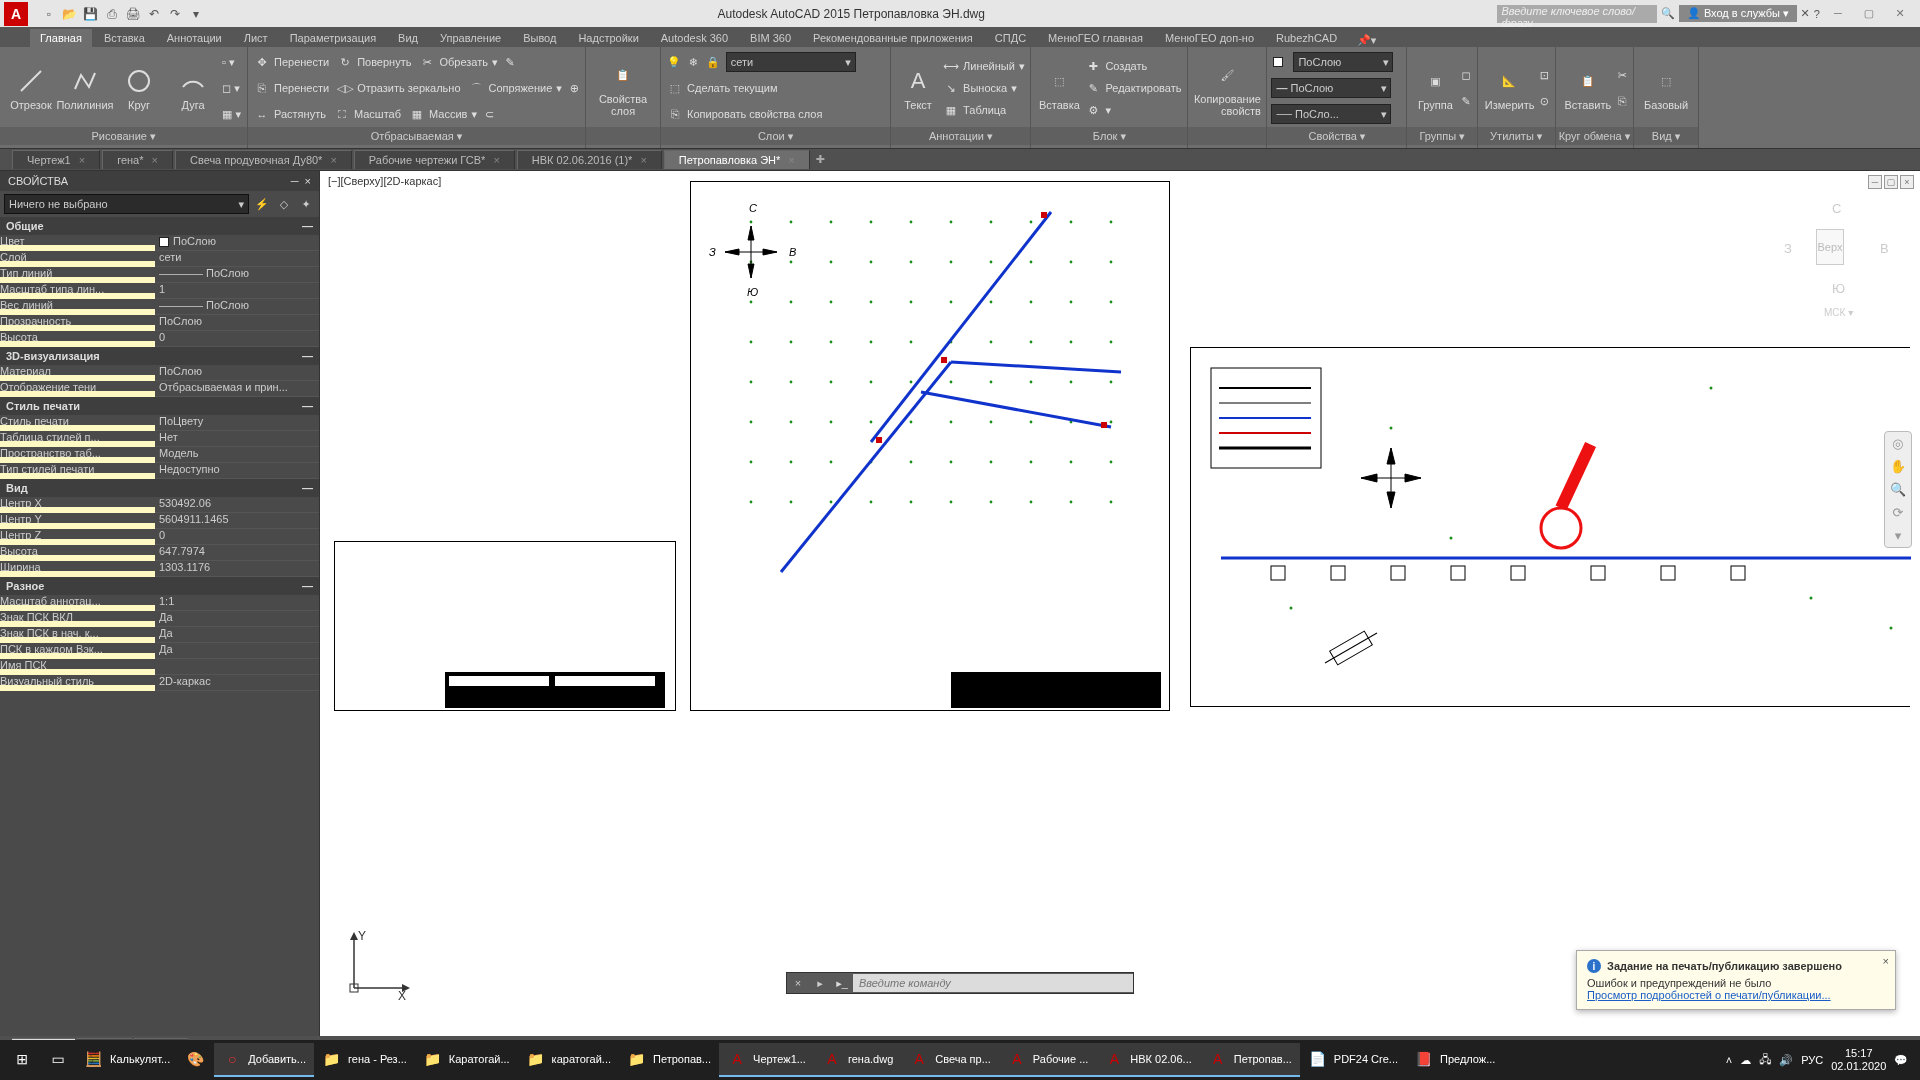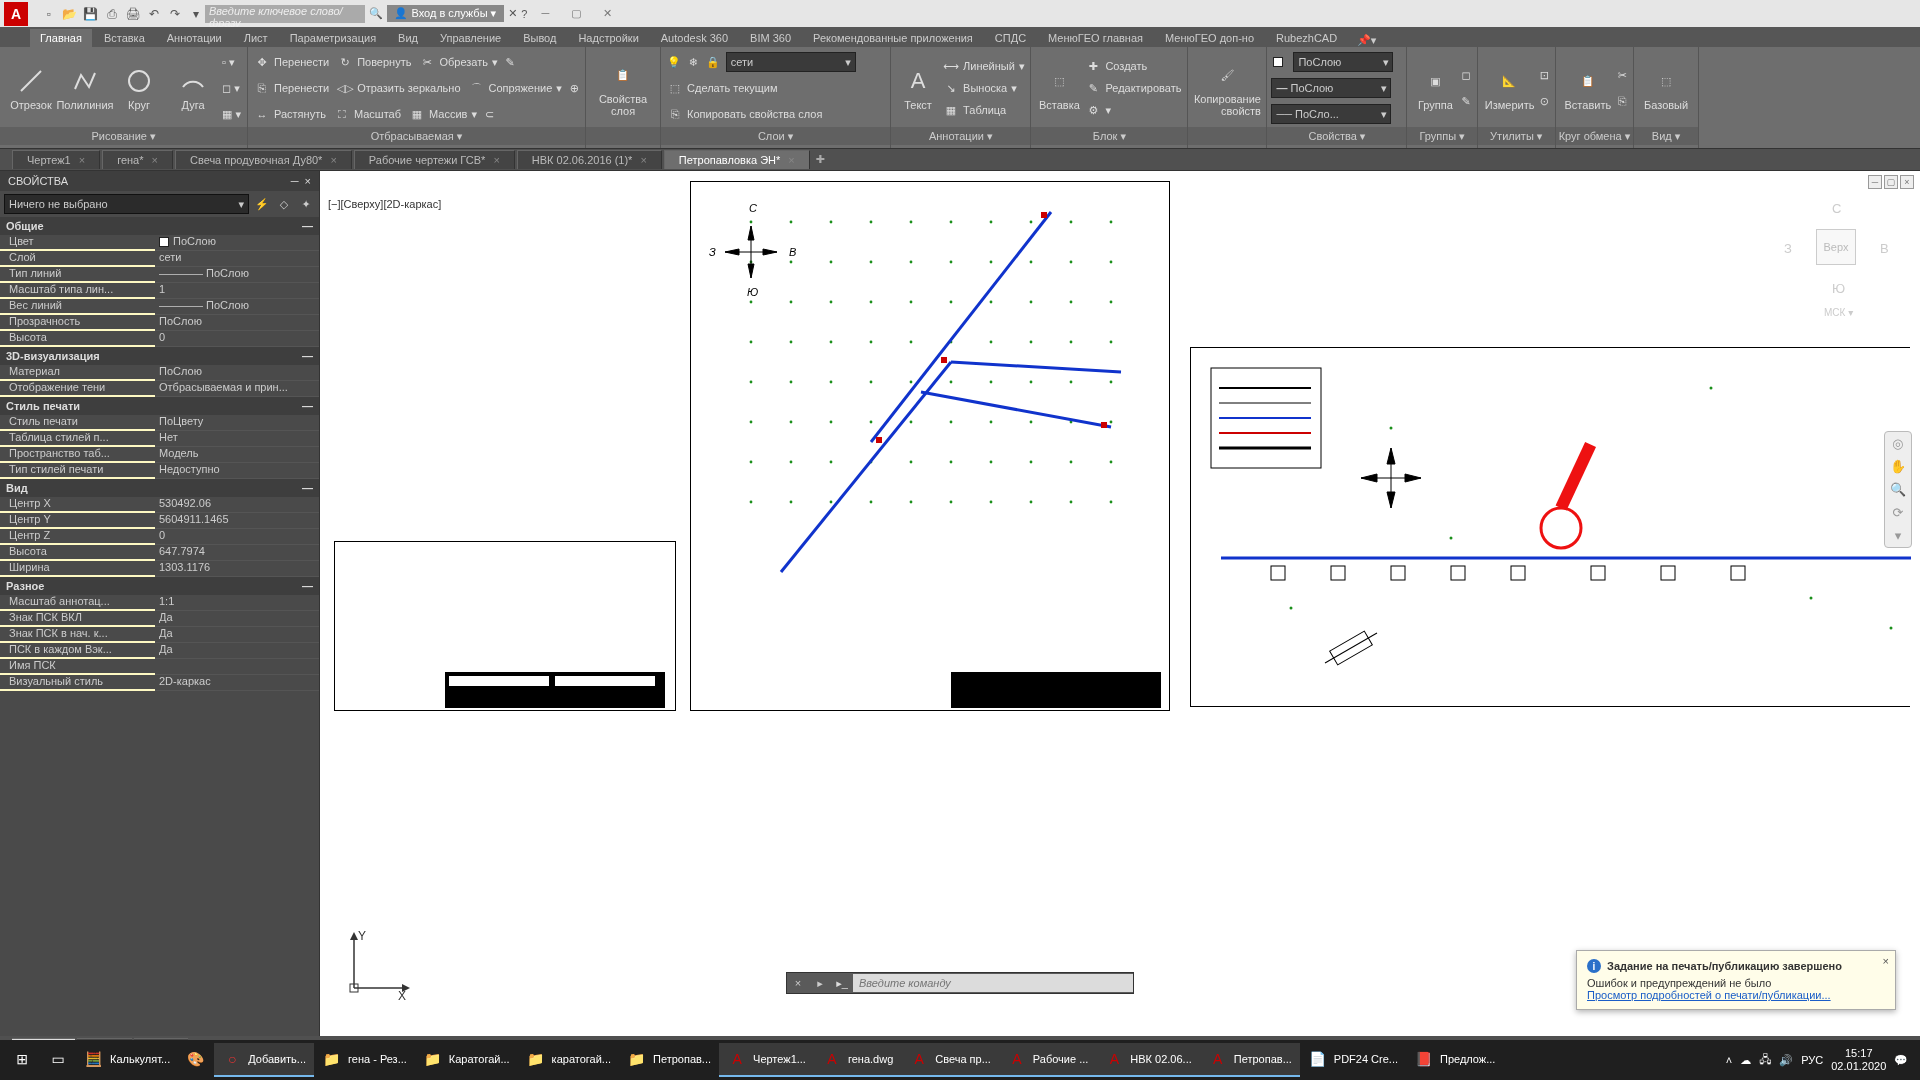--- a/index.html
+++ b/index.html
@@ -42,29 +42,29 @@
 
 
 .main { flex:1; display:flex; min-height:0; }
 .proppal { width:320px; background:#4a4a4a; display:flex; flex-direction:column; border-right:1px solid #333; }
 .proppal .hdr { height:20px; background:#3e3e3e; color:#ddd; font-size:11px; padding:3px 8px; display:flex; justify-content:space-between; align-items:center; }
 .propselect { height:26px; display:flex; align-items:center; padding:2px 4px; gap:4px; background:#4a4a4a; }
 .propselect .sel { flex:1; height:20px; background:#2b2b2b; border:1px solid #111; color:#ccc; font-size:11px; display:flex; align-items:center; justify-content:space-between; padding:0 4px; }
 .propselect .picon { width:18px; height:18px; display:inline-flex; align-items:center; justify-content:center; color:#ccc; }
 .propcat { height:18px; background:#3e3e3e; color:#ddd; font-size:11px; padding:2px 6px; font-weight:bold; display:flex; justify-content:space-between; align-items:center; }
 .proprow { display:flex; height:16px; font-size:11px; }
-.proprow .k { width:155px; padding-left:9px; color:#ccc; background:#4a4a4a; border-bottom:2px solid #fef9c3; overflow:hidden; white-space:nowrap; text-overflow:ellipsis; }
+.proprow .k { width:155px; padding-left:0; color:#ccc; background:#4a4a4a; border-bottom:6px solid #fef9c3; overflow:hidden; white-space:nowrap; text-overflow:ellipsis; }
 .proprow .v { flex:1; padding-left:4px; color:#ccc; background:#4a4a4a; border-bottom:1px solid #555; overflow:hidden; white-space:nowrap; }
 .swatch { display:inline-block; width:10px; height:10px; border:1px solid #222; margin-right:4px; vertical-align:middle; }
 
 
 .canvas { flex:1; background:#fff; position:relative; overflow:hidden; }
-.viewlabel { position:absolute; top:4px; left:8px; color:#333; font-size:11px;margin-top:23px; }
+.viewlabel { position:absolute; top:4px; left:8px; color:#333; font-size:11px; }
 .viewcube { position:absolute; top:16px; right:24px; width:120px; height:120px; }
-.viewcube .face { width:40px; height:36px; border:1px solid #ccc; background:#f8f8f8; color:#bbb; font-size:11px; display:flex; align-items:center; justify-content:center; position:absolute; left:40px; top:42px;text-align:right; }
+.viewcube .face { width:28px; height:36px; border:1px solid #ccc; background:#f8f8f8; color:#bbb; font-size:11px; display:flex; align-items:center; justify-content:center; position:absolute; left:40px; top:42px;text-align:right; }
 .viewcube .lbl { position:absolute; color:#ccc; font-size:13px; }
 .vcnav { position:absolute; right:8px; top:260px; width:28px; background:#eee; border:1px solid #bbb; border-radius:4px; padding:4px 2px; display:flex; flex-direction:column; align-items:center; gap:8px; }
 .vcnav span { color:#999; font-size:13px; }
 
 .sheet { position:absolute; border:1px solid #000; background:#fff; }
 .compass { stroke:#000; fill:#000; }
 
 
 .layouttabs { height:20px; background:#505050; display:flex; align-items:center; padding-left:12px; gap:2px; }
 .layouttab { padding:2px 12px; background:#444; color:#bbb; font-size:11px; border-top:1px solid #666; cursor:pointer; }
@@ -111,20 +111,21 @@
       <span>▫</span>
       <span>📂</span>
       <span>💾</span>
       <span>⎙</span>
       <span>🖨</span>
       <span>↶</span>
       <span>↷</span>
       <span>▾</span>
     </div>
   </div>
+  <div class="title">Autodesk AutoCAD 2015     Петропавловка ЭН.dwg</div>
   <div class="right">
     <span class="search">Введите ключевое слово/фразу</span>
     <span style="color:#555;">🔍</span>
     <span class="signin">👤 <span>Вход в службы</span> ▾</span>
     <span style="color:#555;">✕</span>
     <span style="color:#555;">?</span>
     <div class="winbtns">
       <span>─</span>
       <span>▢</span>
       <span>✕</span>

